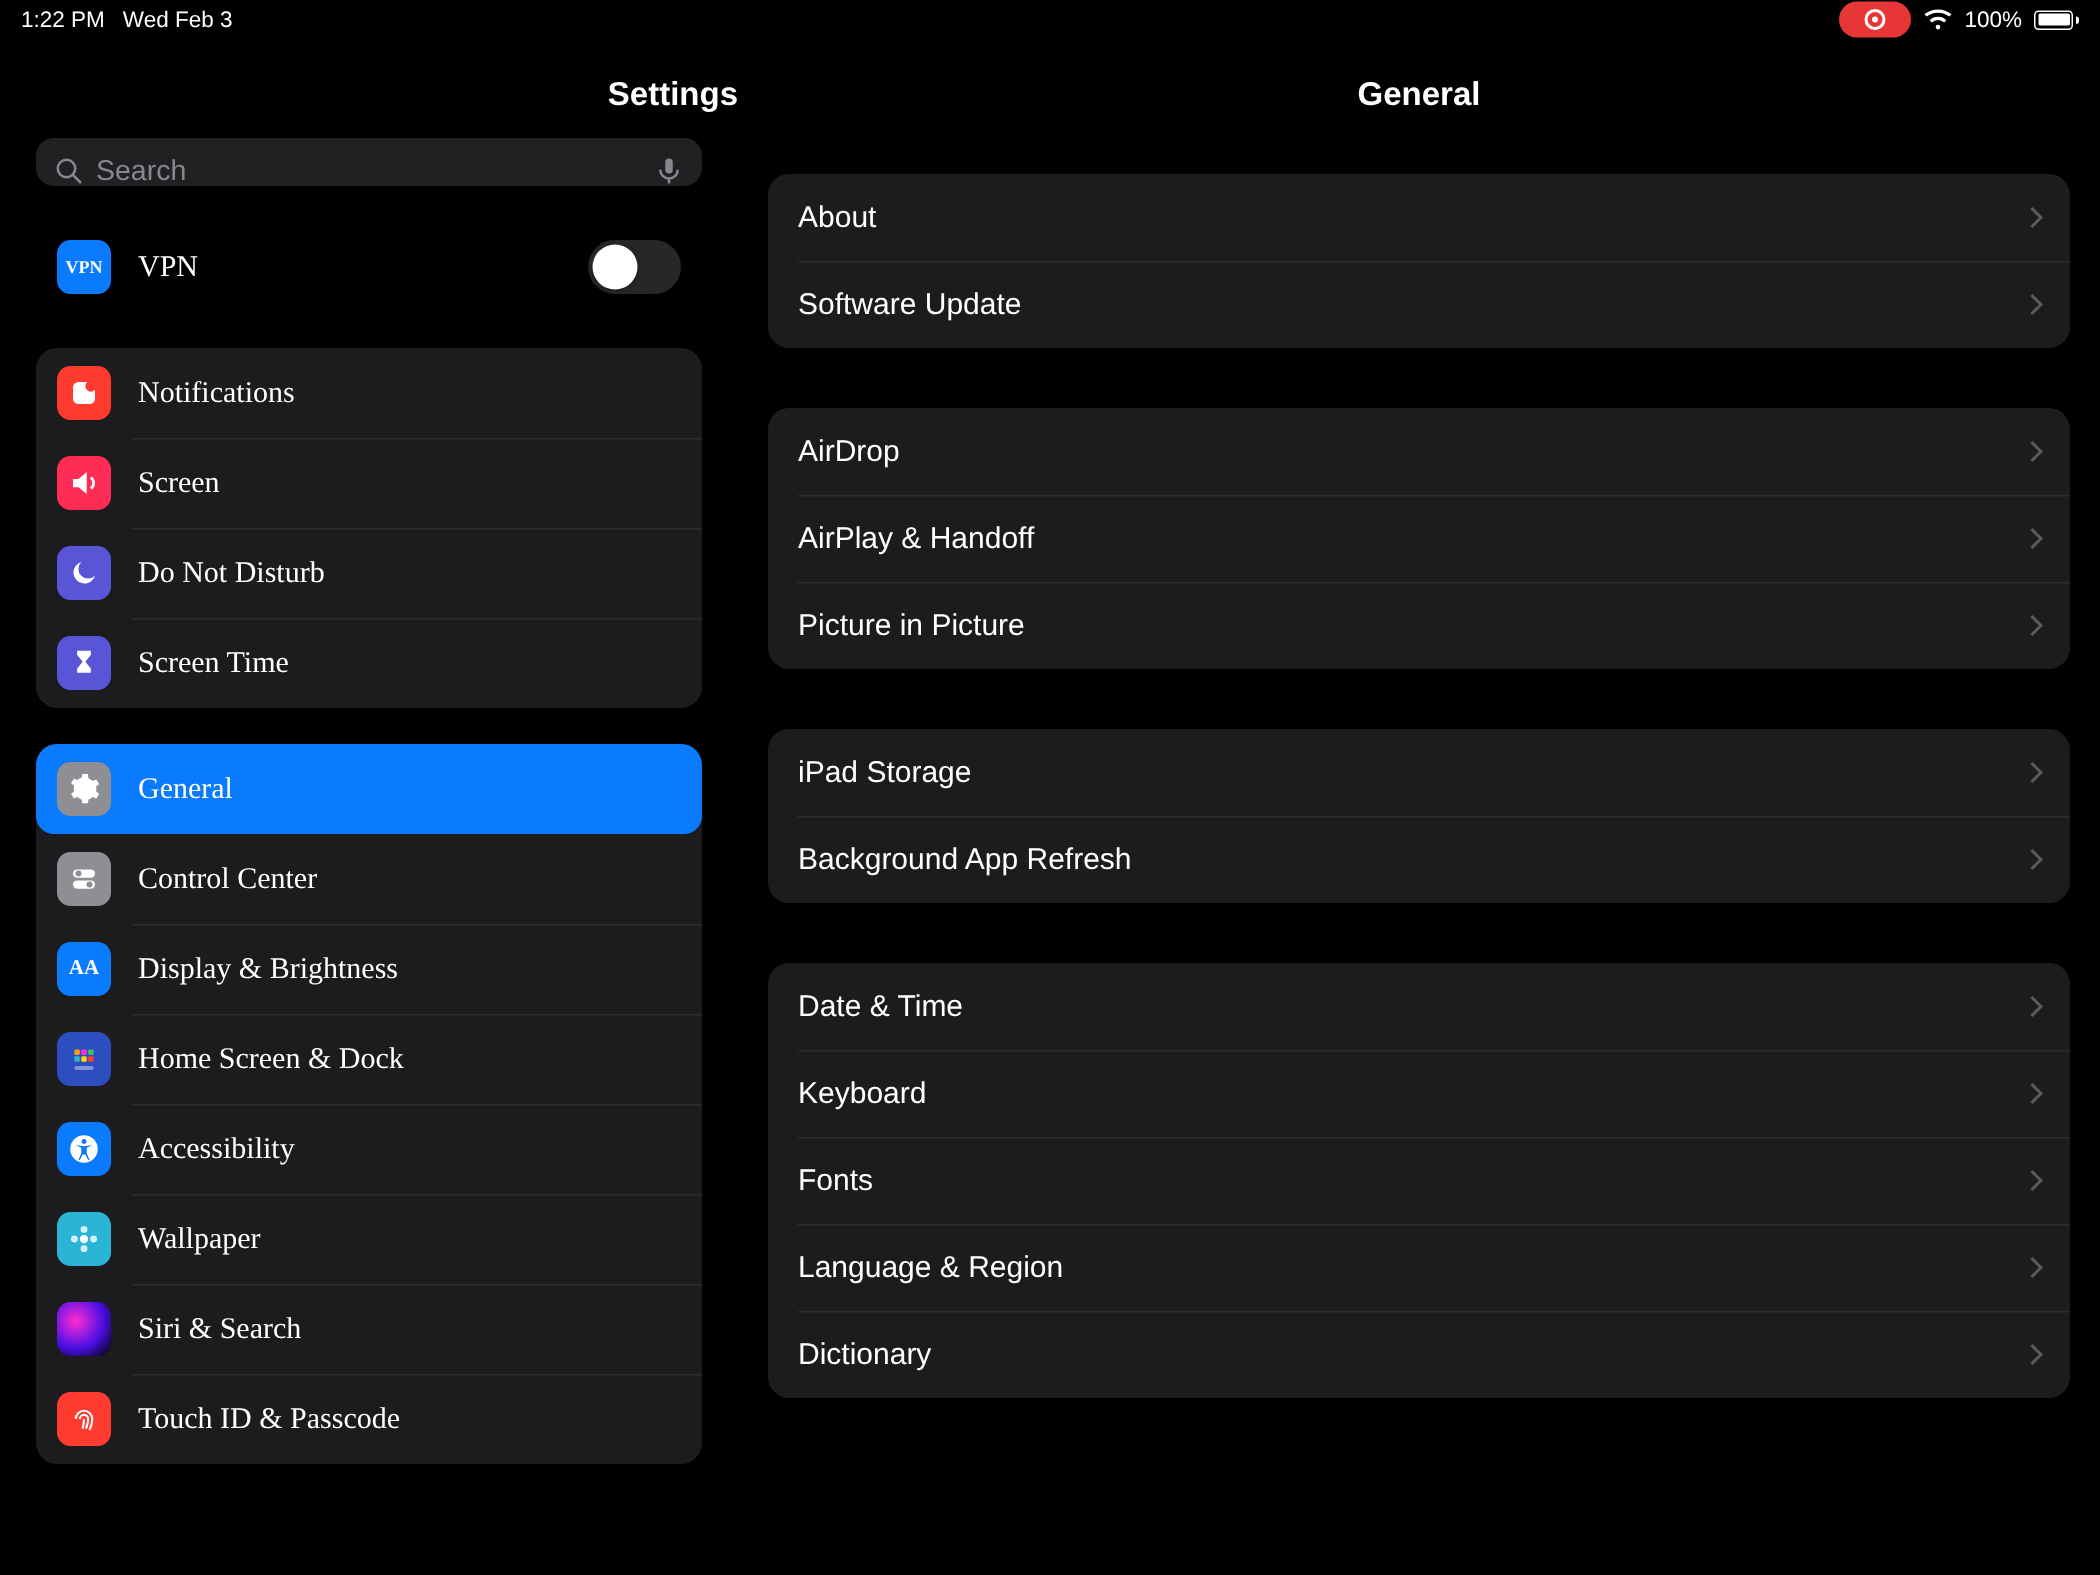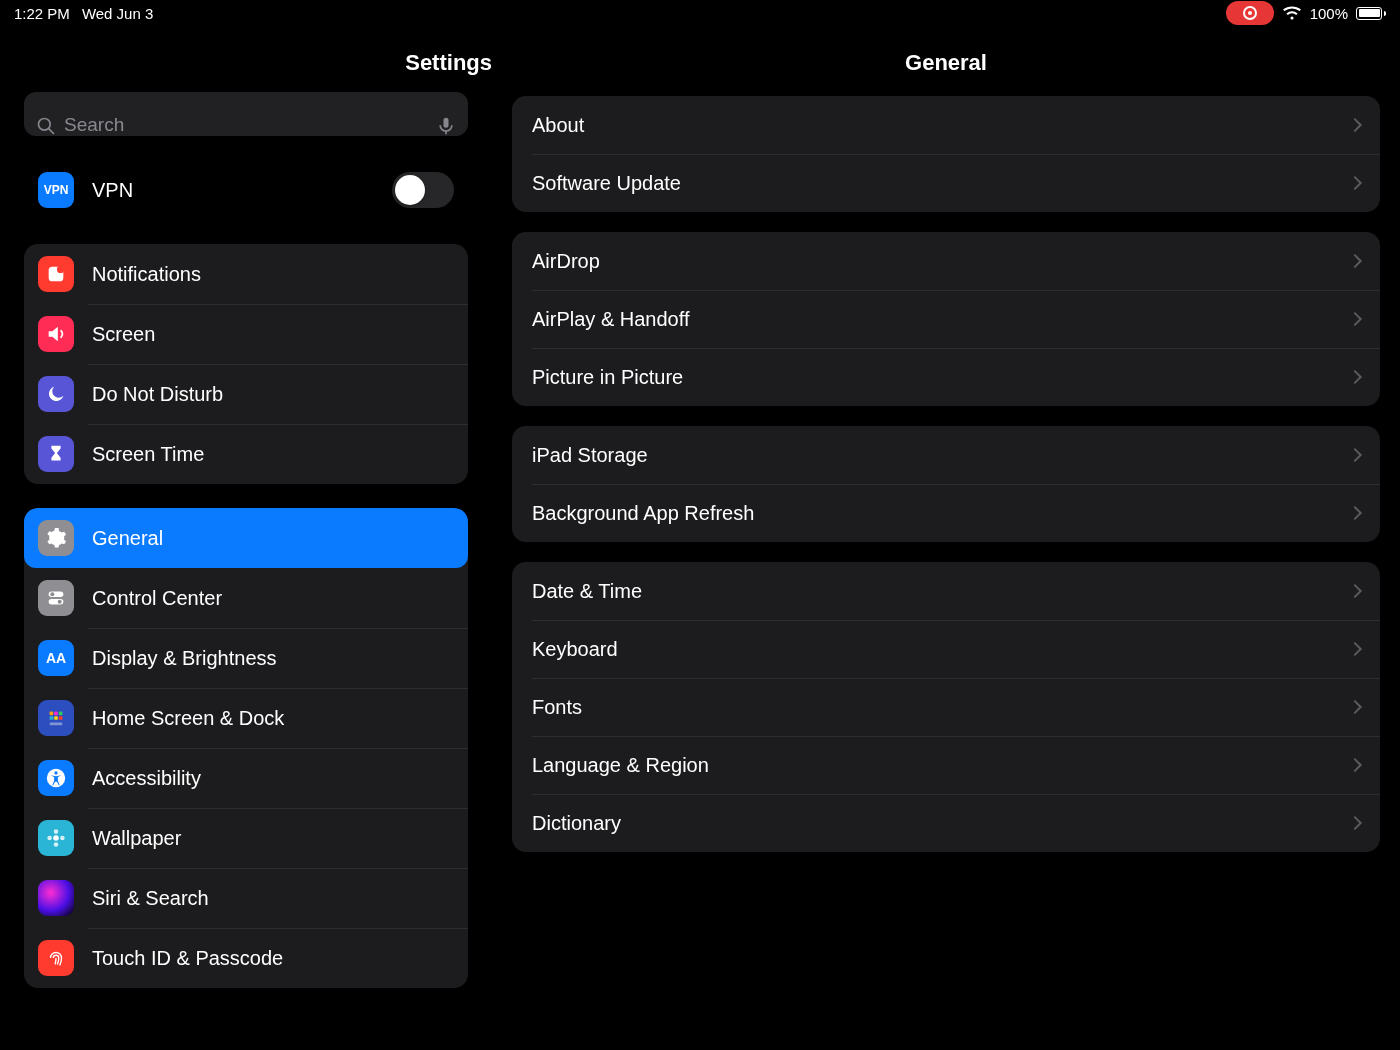--- a/index.html
+++ b/index.html
@@ -40,40 +40,41 @@
   
   .split { display: flex; height: calc(100% - 26px); margin-top: 26px; }
   .sidebar { width: 492px; height: 100%; display: flex; flex-direction: column; }
   .detail  { flex: 1; height: 100%; padding: 0 20px; overflow: auto; }
 
   
   .side-title {
     text-align: right; font-size: 22px; font-weight: 600; margin-top: 24px;
   }
   .search {
-    margin: 16px 24px 0 24px; height: 44px;
+    margin: 16px 24px 0 24px; height: 32px;
     background: rgba(120,120,128,0.28); border-radius: 12px;
-    display: flex; align-items: flex-end; padding: 0 12px; gap: 8px;
+    display: flex; align-items: flex-start; padding: 12px 12px; gap: 8px;
   }
   .search input {
     flex: 1; background: transparent; border: none; outline: none;
     color: #fff; font-size: 19px;
   }
   .search input::placeholder { color: rgba(235,235,245,0.5); }
   .search-icon, .mic-icon { width: 20px; height: 20px; opacity: .5; }
 
   
   .group {
     margin: 24px 24px 0 24px;
     background: #1c1c1e; border-radius: 14px; overflow: hidden;
   }
   .group.nobg { background: transparent; }
   .row {
     display: flex; align-items: center; height: 60px; padding: 0 14px 0 14px;
     position: relative;
+    font-family: Liberation Serif, serif;
   }
   .row + .row::before {
     content: ""; position: absolute; left: 64px; right: 0; top: 0;
     height: 1px; background: rgba(255,255,255,0.08);
   }
   .row.selected { background: #0a7aff; border-radius: 12px; }
   .row.selected + .row::before { display: none; }
   .row-icon {
     width: 36px; height: 36px; border-radius: 9px; margin-right: 18px;
     display: flex; align-items: center; justify-content: center; flex-shrink: 0;
@@ -103,21 +104,21 @@
   .ic-acc{background:#0a7aff}
   .ic-wallpaper{background:#2ab4d6}
   .ic-siri{background:radial-gradient(circle at 35% 35%,#ff2dd1 0%,#4b0fe6 55%,#000 100%)}
   .ic-touchid{background:#ff3b30}
 
   
   .detail-title {
     text-align: center; font-size: 22px; font-weight: 600; margin-top: 24px;
   }
   .dgroup {
-    margin-top: 20px;
+    margin-top: 40px;
     background: #1c1c1e; border-radius: 14px; overflow: hidden;
   }
   .drow {
     display: flex; align-items: center; height: 58px; padding: 0 20px;
     position: relative; font-size: 20px;
   }
   .drow + .drow::before {
     content: ""; position: absolute; left: 20px; right: 0; top: 0;
     height: 1px; background: rgba(255,255,255,0.08);
   }
@@ -126,21 +127,21 @@
     border-top: 2.5px solid rgba(235,235,245,0.3); transform: rotate(45deg);
   }
   .drow-label { flex: 1; }
 </style>
 </head>
 <body>
 
 <div class="statusbar">
   <div class="status-left">
     <span>1:22 PM</span>
-    <span>Wed Jun 3</span>
+    <span>Wed Feb 3</span>
   </div>
   <div class="status-right">
     <div class="rec-pill">
       <div class="rec-dot-ring">
           <div class="rec-dot-fill"></div>
         </div>
     </div>
     <svg class="wifi" viewBox="0 0 24 18">
         <path fill="#fff" d="M12 17.5a2 2 0 1 0 0-4a2 2 0 0 0 0 4zm-5.3-5.9a7.5 7.5 0 0 1 10.6 0l1.9-1.9a10.2 10.2 0 0 0-14.4 0zM2.3 6.5a15.7 15.7 0 0 1 19.4 0l1.9-1.9a18.4 18.4 0 0 0-23.2 0z"></path>
       </svg>

